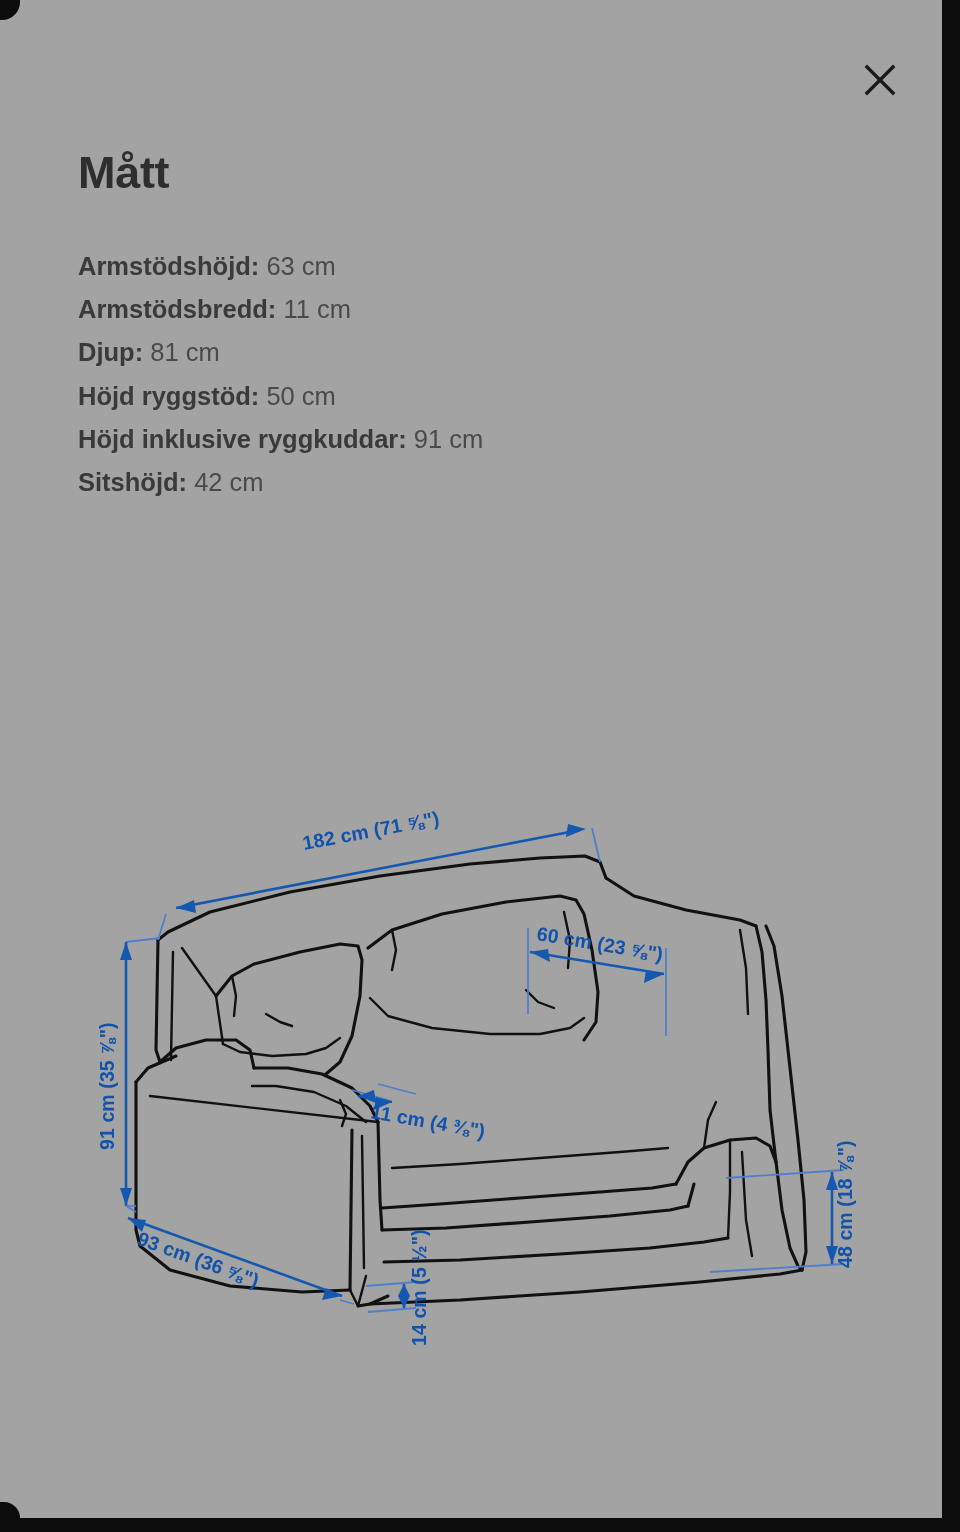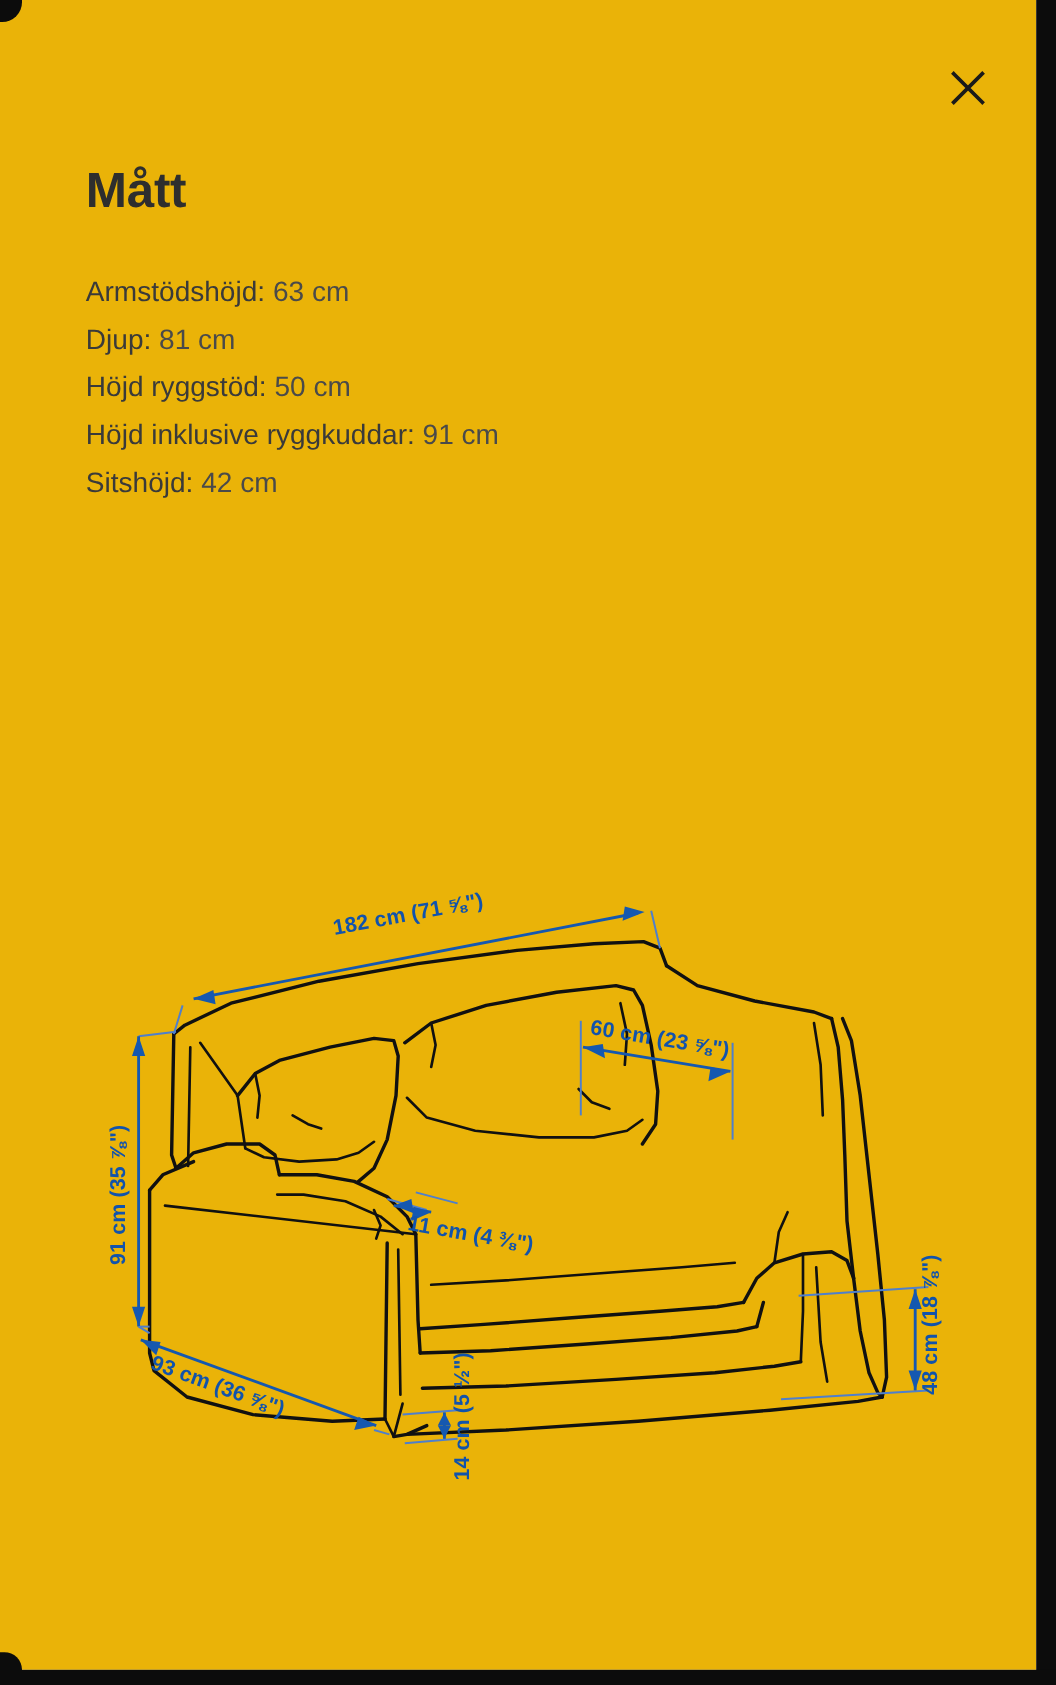--- a/index.html
+++ b/index.html
@@ -61,21 +61,21 @@
     border-radius: 0 16px 0 0;
   }
 
   
   #sheet {
     position: absolute;
     left: 0;
     top: 0;
     width: 942px;
     height: 1518px;
-    background: #eab308;
+    background: #a3a3a3;
     overflow: hidden;
   }
 
   
   #close-button {
     position: absolute;
     left: 852px;
     top: 52px;
     width: 56px;
     height: 56px;
@@ -112,21 +112,21 @@
     padding: 0;
     list-style: none;
   }
   .measure-row {
     font-size: 25.5px;
     line-height: 43.2px;
     color: #4a4a4a;
     white-space: nowrap;
   }
   .measure-label {
-    font-weight: 400;
+    font-weight: 700;
     color: #3a3a3a;
     text-align: center;
   }
   .measure-value {
     font-weight: 400;
     color: #4a4a4a;
   }
 
   
   #dimension-illustration {
@@ -195,20 +195,24 @@
     </button>
 
     <h1 id="page-title">Mått</h1>
 
     <ul id="measure-list">
       <li class="measure-row">
         <span class="measure-label">Armstödshöjd:</span>
         <span class="measure-value">63 cm</span>
       </li>
       <li class="measure-row">
+        <span class="measure-label">Armstödsbredd:</span>
+        <span class="measure-value">11 cm</span>
+      </li>
+      <li class="measure-row">
         <span class="measure-label">Djup:</span>
         <span class="measure-value">81 cm</span>
       </li>
       <li class="measure-row">
         <span class="measure-label">Höjd ryggstöd:</span>
         <span class="measure-value">50 cm</span>
       </li>
       <li class="measure-row">
         <span class="measure-label">Höjd inklusive ryggkuddar:</span>
         <span class="measure-value">91 cm</span>

